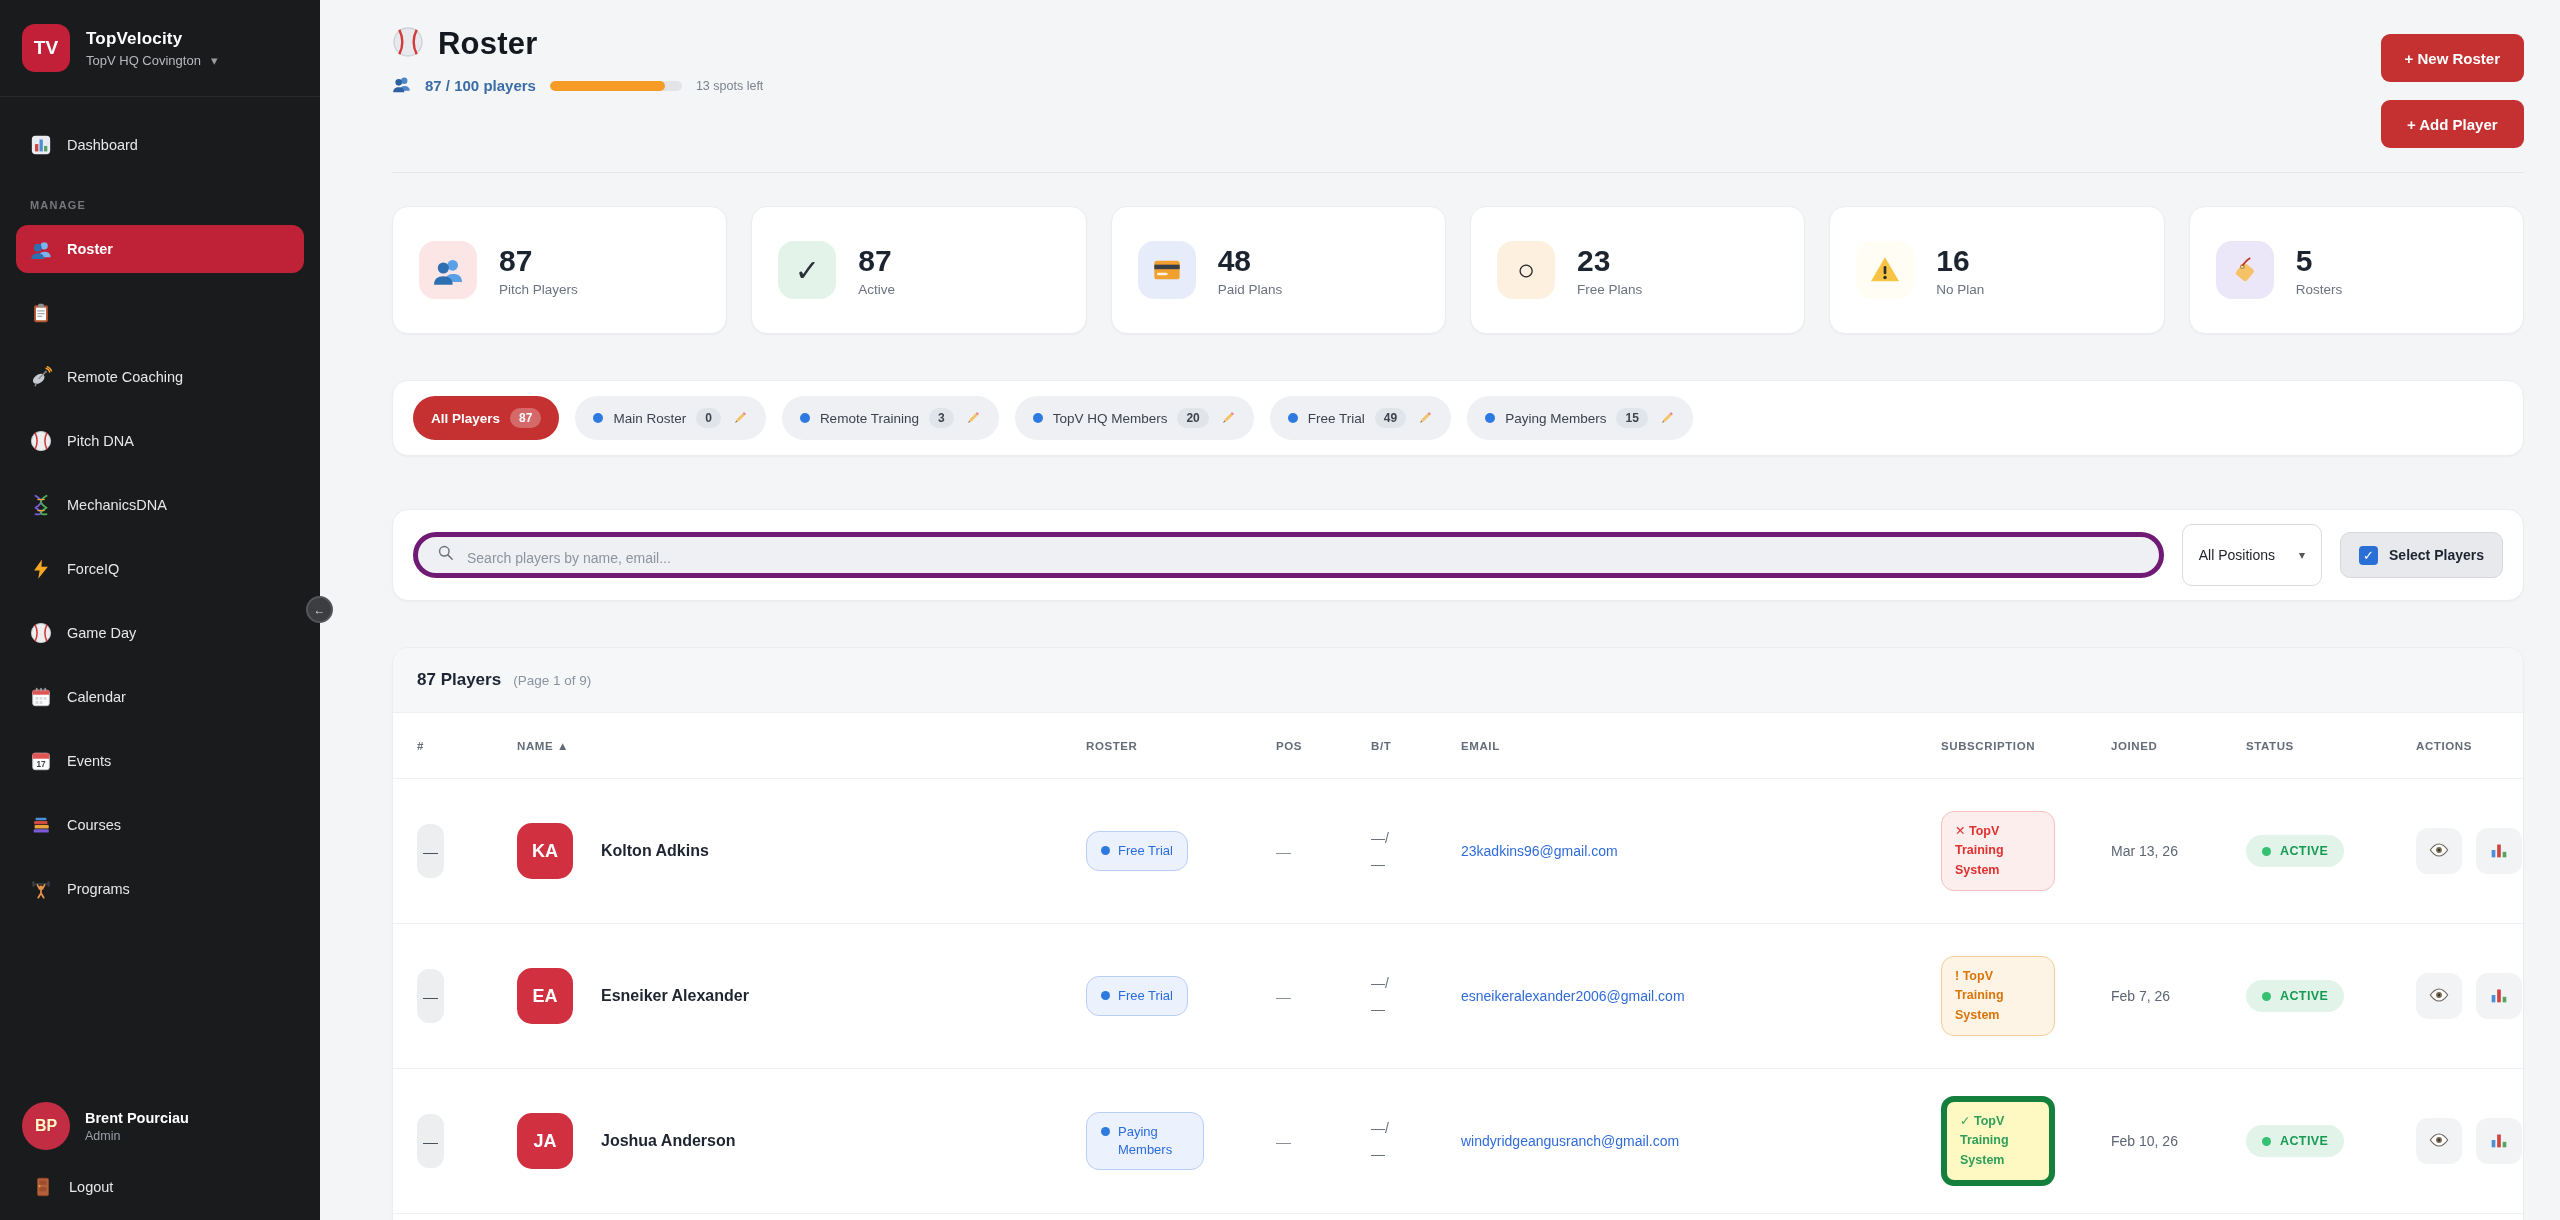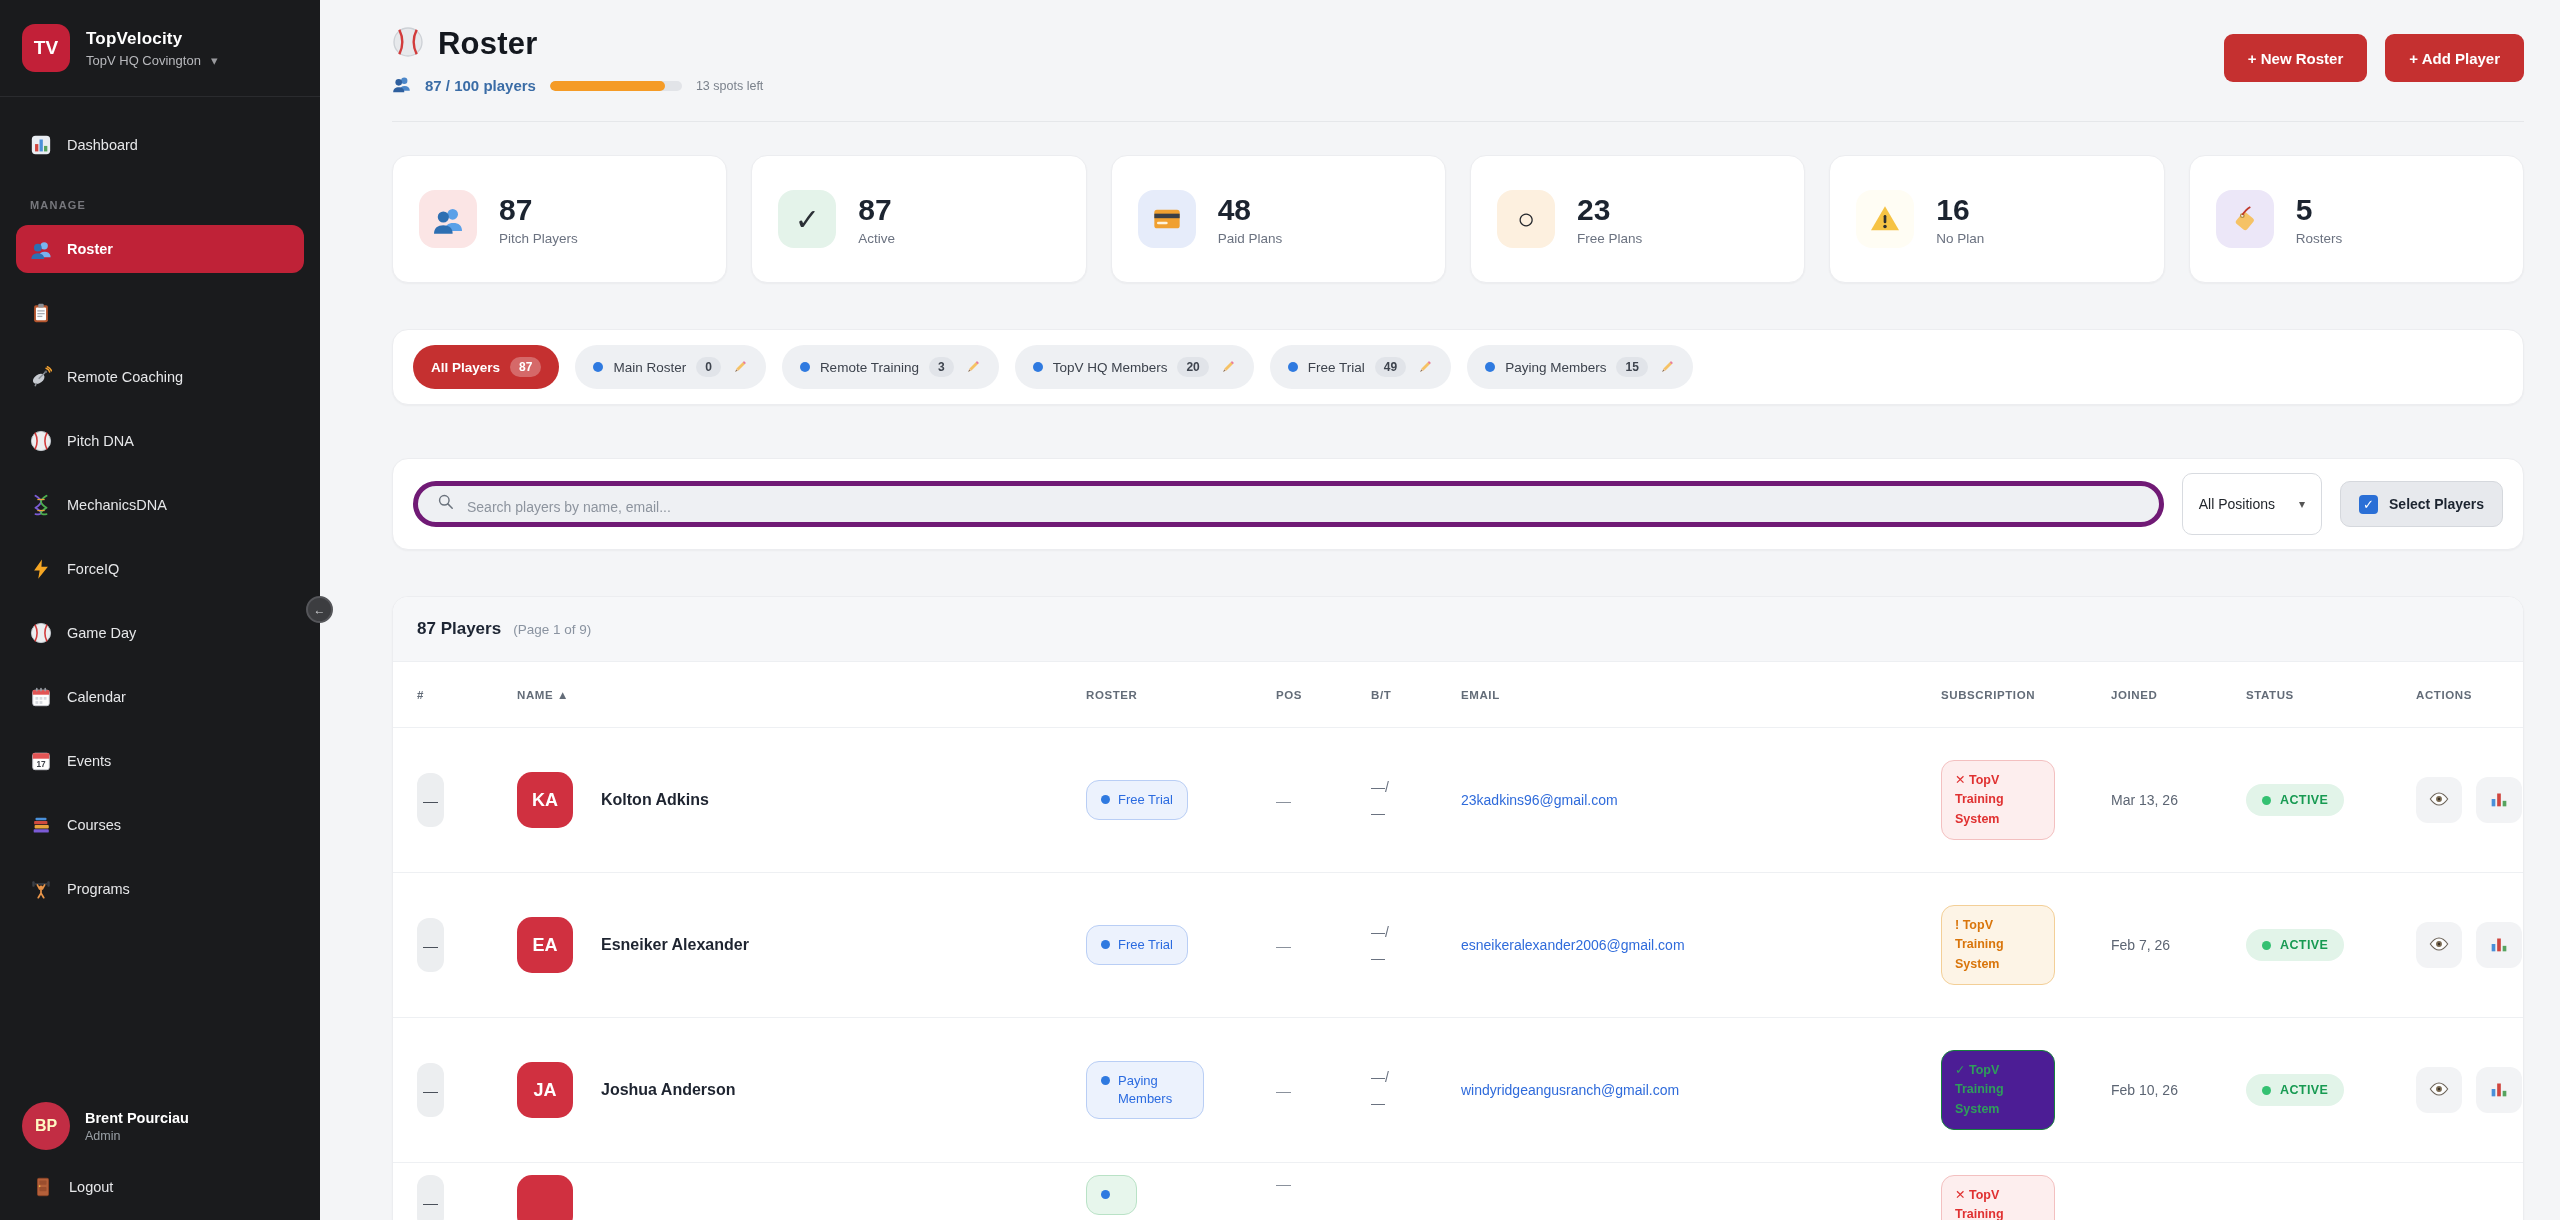--- a/index.html
+++ b/index.html
@@ -31,21 +31,21 @@
   
   .main { flex:1; padding:0 36px; overflow:hidden; }
   .page-head { display:flex; align-items:flex-start; justify-content:space-between; margin-top:26px; }
   .title-row { display:flex; align-items:center; gap:14px; }
   .page-title { font-size:31px; font-weight:800; color:#14181f; letter-spacing:.2px; }
   .count-row { display:flex; align-items:center; gap:14px; margin-top:12px; }
   .count-text { font-size:15px; font-weight:600; color:#3a6ca6; }
   .progress-track { width:132px; height:10px; border-radius:5px; background:#e2e4e8; overflow:hidden; }
   .progress-fill { height:100%; background:#f59b26; border-radius:5px; }
   .spots-left { font-size:12.5px; color:#7b828c; }
-  .head-buttons { display:flex; gap:18px; margin-top:8px; }
+  .head-buttons { display:flex; gap:18px; margin-top:8px;flex-direction:column; }
   .btn-red { background:#c53030; color:#fff; border:none; border-radius:9px; height:48px; padding:0 24px; font-size:15px; font-weight:700; font-family:inherit; cursor:pointer; }
   .head-divider { height:1px; background:#e5e7ea; margin-top:24px; }
 
   
   .stats { display:flex; gap:24px; margin-top:33px; }
   .stat-card { flex:1; background:#fff; border:1px solid #ecedf0; border-radius:16px; height:128px; display:flex; align-items:center; gap:22px; padding:0 26px; box-shadow:0 1px 2px rgba(20,24,31,.04); }
   .stat-tile { width:58px; height:58px; border-radius:16px; display:flex; align-items:center; justify-content:center; font-size:28px; flex:none; }
   .stat-tile svg { width:32px; height:32px; }
   .stat-value { font-size:30px; font-weight:800; color:#1c2430; line-height:1.1; }
   .stat-label { font-size:13.5px; color:#6b7280; margin-top:5px; }
@@ -88,21 +88,21 @@
   .player-name { font-size:16px; font-weight:700; color:#1e2430; }
   .roster-pill { display:inline-flex; align-items:flex-start; gap:8px; background:#ecf2fd; border:1.5px solid #b9cef5; border-radius:13px; padding:10px 14px; font-size:13px; font-weight:500; color:#2b6be0; max-width:118px; line-height:1.35; }
   .roster-pill .pill-dot { margin-top:4px; width:9px; height:9px; }
   .roster-pill.green { background:#e7f6ec; border-color:#b9e2c6; color:#2f9e5b; }
   .dash { color:#8a919c; font-size:15px; }
   .bt-cell { display:flex; flex-direction:column; gap:10px; color:#6a7280; font-size:14px; }
   .email-link { font-size:14px; color:#2f6bdb; text-decoration:none; }
   .sub-badge { width:114px; border-radius:13px; padding:10px 13px; font-size:12.5px; font-weight:700; line-height:1.55; }
   .sub-red { background:#fdeeee; border:1px solid #f3c0c0; color:#e03131; }
   .sub-orange { background:#fdf4e6; border:1px solid #f3cf97; color:#d9750b; }
-  .sub-green { background:#4c1d95; border:1px solid #15803d; color:#2f9e5b; }
+  .sub-green { background:#fef9c3; border:6px solid #15803d; color:#2f9e5b; }
   .joined { font-size:14px; color:#5c6573; }
   .status-pill { display:inline-flex; align-items:center; gap:9px; background:#e2f4e9; border-radius:18px; padding:9px 16px; font-size:12.5px; font-weight:700; letter-spacing:.4px; color:#179a52; }
   .status-dot { width:9px; height:9px; border-radius:50%; background:#34c172; }
   .actions-cell { display:flex; gap:14px; }
   .action-btn { width:46px; height:46px; border-radius:12px; background:#f2f3f5; border:none; display:flex; align-items:center; justify-content:center; cursor:pointer; }
   .action-btn svg { width:22px; height:22px; }
 </style>
 </head>
 <body>
 

